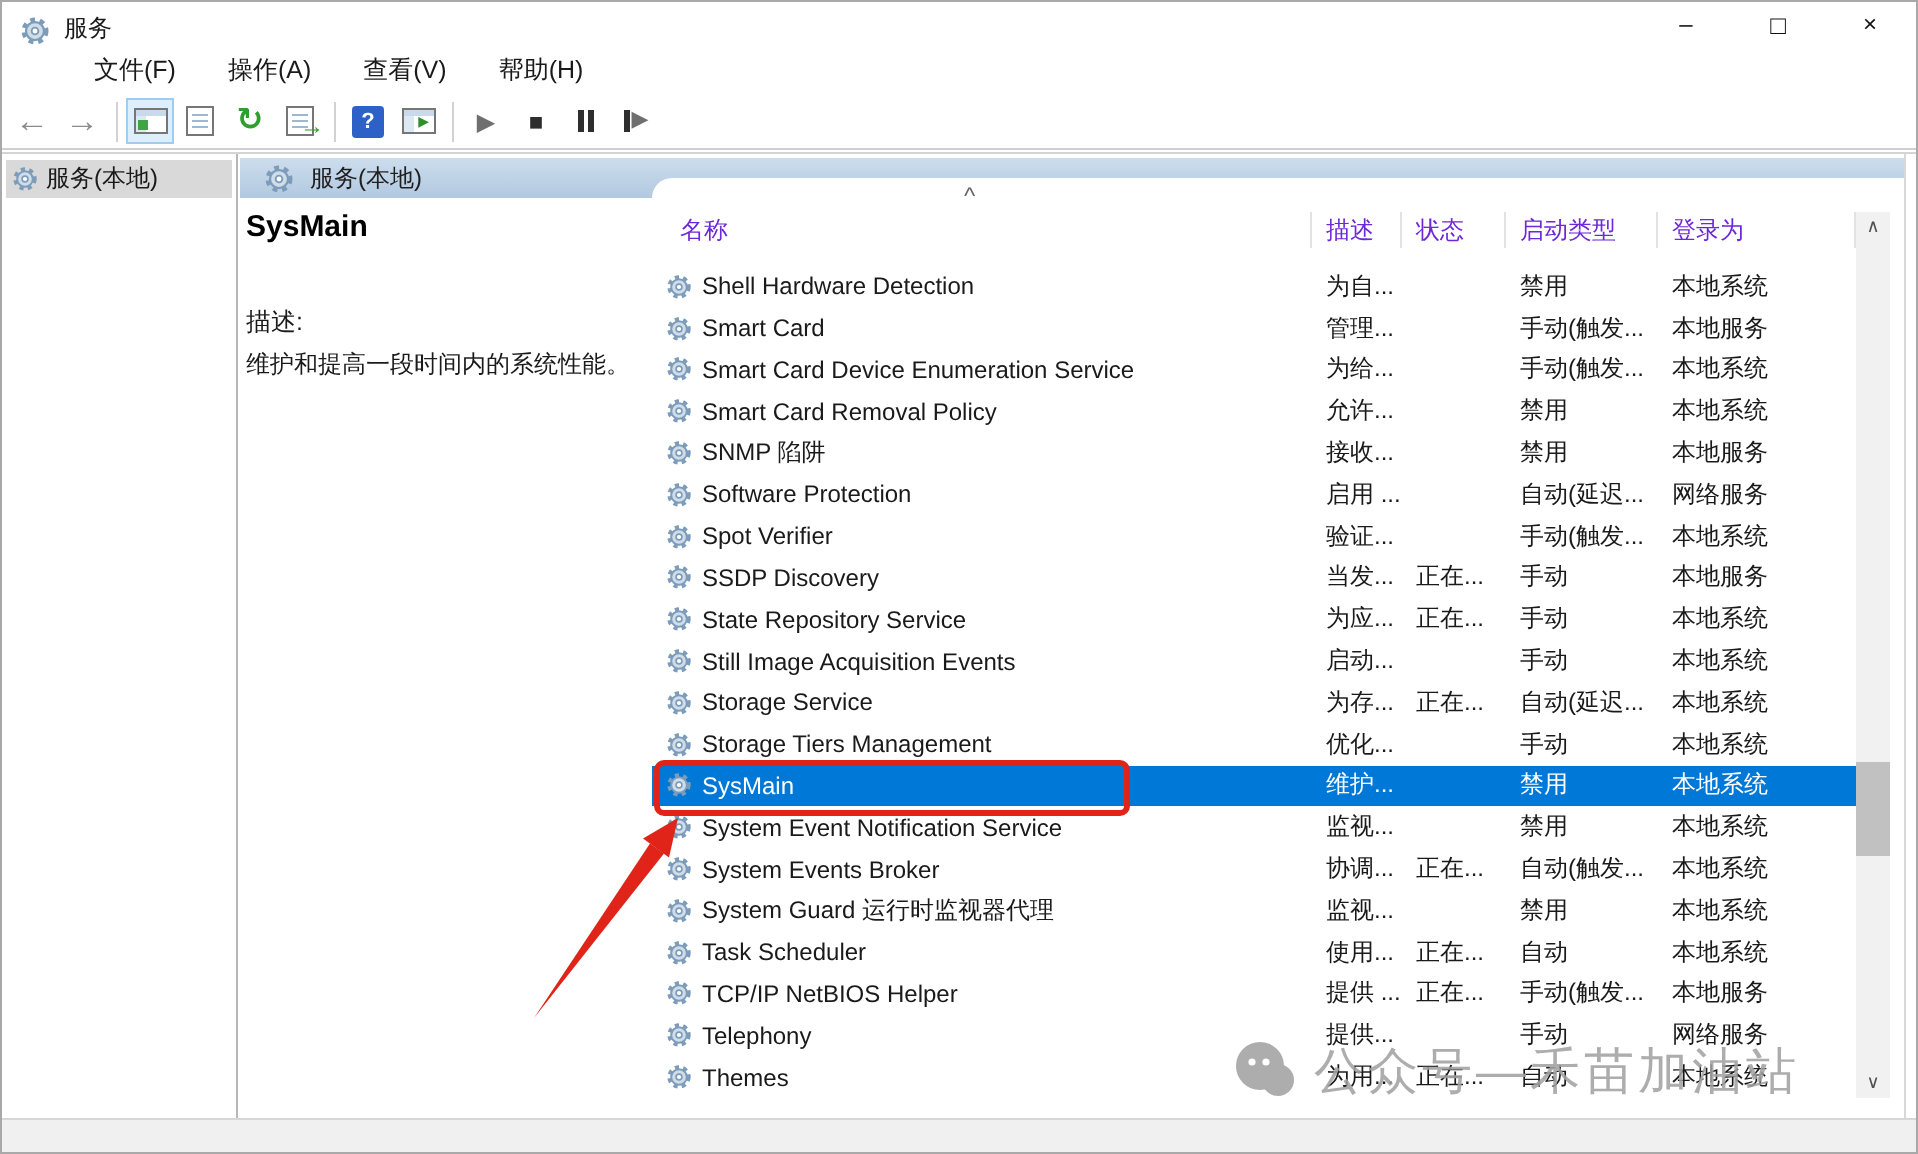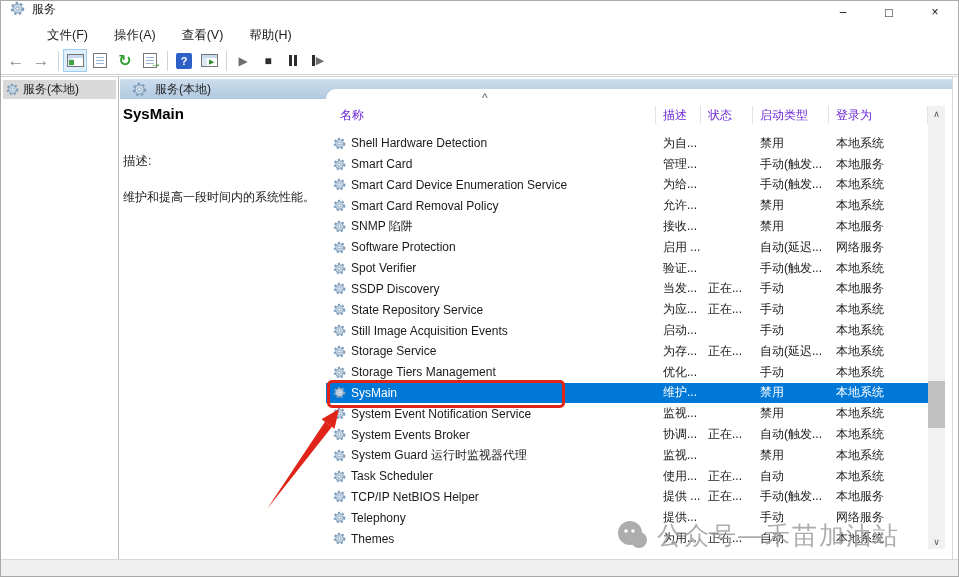--- a/index.html
+++ b/index.html
@@ -4,21 +4,21 @@
 <style>
   * { margin:0; padding:0; box-sizing:border-box; }
   html,body { background:#fff; }
   body { font-family:"Liberation Sans","DejaVu Sans",sans-serif; }
   #page {
     position:relative; width:959px; height:577px; background:#fff;
     border:1px solid #a9a9a9; overflow:hidden; font-size:12px; color:#1a1a1a;
   }
 
   
-  .titlebar { position:absolute; left:0; top:0; width:100%; height:22px; background:#fff; display:flex; align-items:flex-start; }
+  .titlebar { position:absolute; left:0; top:0; width:100%; height:22px; background:#fff; display:flex; align-items:flex-end; }
   .titlebar .app-icon { width:15px; height:15px; margin-left:9px; }
   .titlebar .title { margin-left:7px; font-size:12px; }
   .win-controls { position:absolute; right:0; top:0; height:22px; display:flex; }
   .win-btn { width:46px; height:22px; display:flex; align-items:center; justify-content:center; font-size:12px; color:#111; }
   .win-btn.max { font-size:13px; }
 
   
   .menubar { position:absolute; left:0; top:22px; width:100%; height:24px; background:#fff; display:flex; align-items:center; padding-left:5px;margin-left:32px; }
   .menu-item { padding:3px 9px; margin-right:8px; font-size:12.5px; }
 
@@ -57,21 +57,21 @@
 
   
   .ext-strip { position:absolute; left:119px; top:78px; width:832px; height:20px;
                background:linear-gradient(180deg,#ccdded,#b2c9e0); }
   .ext-strip-inner { display:flex; align-items:center; height:100%; padding-left:12px; }
   .ext-strip .gear { width:15px; height:15px; margin-right:8px; }
   .ext-title { font-size:12px; color:#1f1f1f; }
   .ext-desc { position:absolute; left:122px; top:104px; width:200px; }
   .ext-service-name { font-weight:bold; font-size:15px; color:#000; }
   .ext-desc-label { margin-top:31px; font-size:12.5px; }
-  .ext-desc-text { margin-top:19px; font-size:12px; line-height:1.35; }
+  .ext-desc-text { margin-top:4px; font-size:12px; line-height:1.35; }
 
   
   .list-panel { position:absolute; left:325px; top:88px; width:626px; height:457px;
                 background:#fff; border-radius:10px 0 0 0; overflow:hidden; }
   .lp-header { position:absolute; left:0; top:14px; width:602px; height:24px;
                display:grid; grid-template-columns:330px 45px 52px 76px 1fr; align-items:center; }
   .lp-header .hcell { font-size:12px; color:#6d28d9; padding-left:7px; border-right:1px solid #e2e2e2; height:18px; line-height:18px; }
   .lp-header .hcell.first { padding-left:14px; }
   .sort-caret { position:absolute; left:156px; top:-12px; font-size:12px; color:#666; }
   .lp-body { position:absolute; left:0; top:44px; width:602px; bottom:0; overflow:hidden; }

